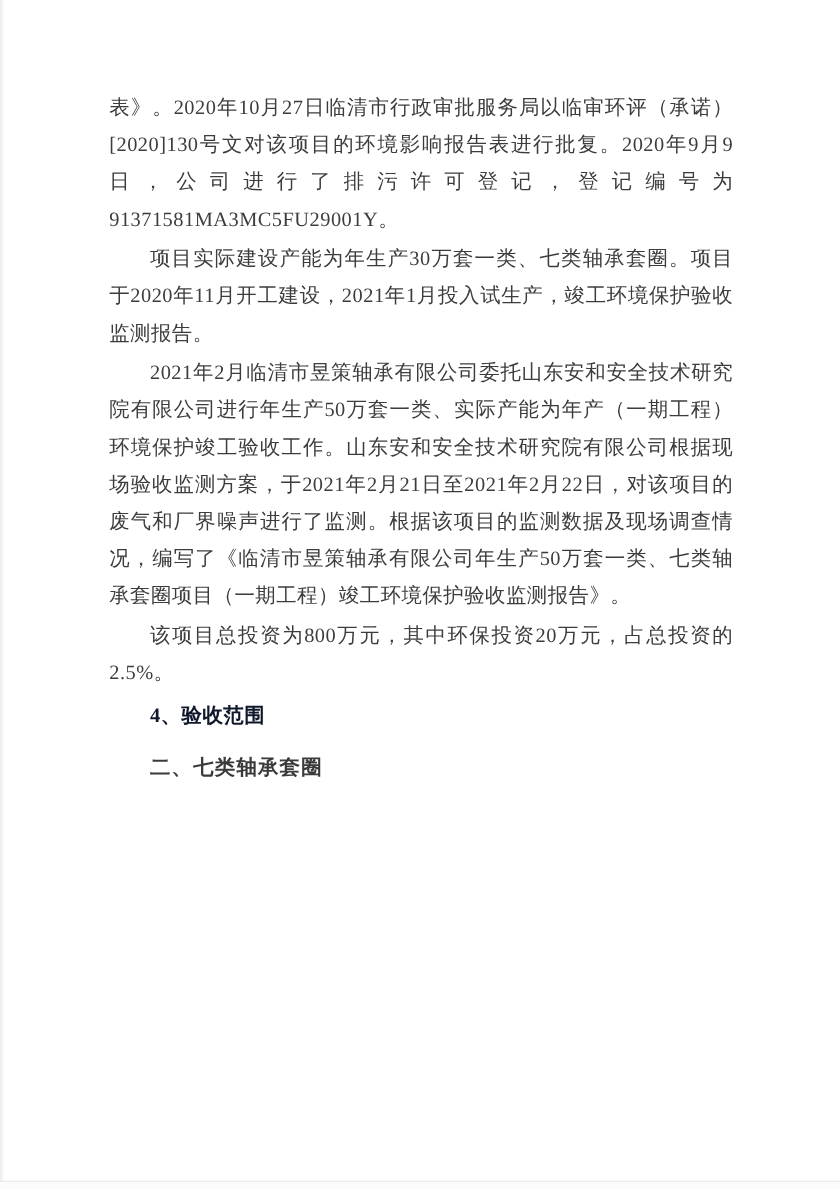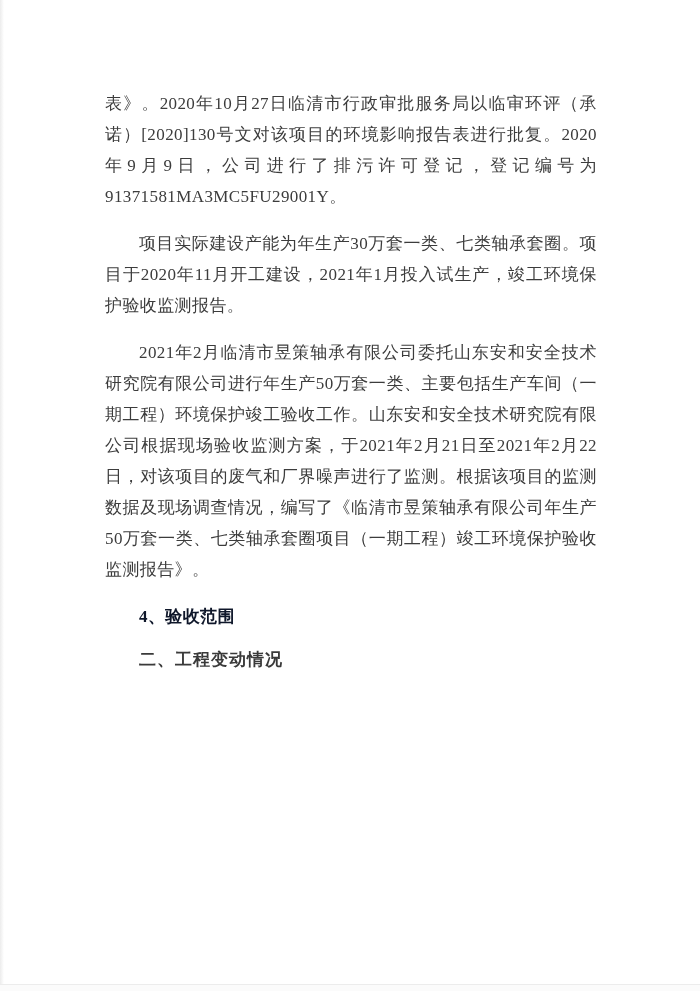--- a/index.html
+++ b/index.html
@@ -39,21 +39,21 @@
     top: 72px;
     width: 524px;
     color: #3c3c3c;
     font-size: 17px;
     line-height: 31px;
     text-align: justify;
     text-justify: inter-ideograph;
     letter-spacing: 0.4px;
   }
   .content p {
-    margin: 16px;
+    margin: 2px;
     text-indent: 2em;
   }
   .content p.continuation {
     text-indent: 0;
   }
   .content p.h-num {
     font-weight: normal;
   }
   .content p.h-num-bold {
     font-weight: bold;
@@ -75,23 +75,24 @@
 
 <div class="page">
   <div class="left-edge"></div>
   <div class="bottom-edge"></div>
 
   <div class="content">
     <p class="continuation">表》。2020年10月27日临清市行政审批服务局以临审环评（承诺）[2020]130号文对该项目的环境影响报告表进行批复。2020年9月9日，公司进行了排污许可登记，登记编号为91371581MA3MC5FU29001Y。</p>
 
     <p>项目实际建设产能为年生产30万套一类、七类轴承套圈。项目于2020年11月开工建设，2021年1月投入试生产，竣工环境保护验收监测报告。</p>
 
-    <p>2021年2月临清市昱策轴承有限公司委托山东安和安全技术研究院有限公司进行年生产50万套一类、主要包括生产车间（一期工程）环境保护竣工验收工作。山东安和安全技术研究院有限公司根据现场验收监测方案，于2021年2月21日至2021年2月22日，对该项目的废气和厂界噪声进行了监测。根据该项目的监测数据及现场调查情况，编写了《临清市昱策轴承有限公司年生产50万套一类、七类轴承套圈项目（一期工程）竣工环境保护验收监测报告》。</p>
+    <p>2021年2月临清市昱策轴承有限公司委托山东安和安全技术研究院有限公司进行年生产50万套一类、实际产能为年产（一期工程）环境保护竣工验收工作。山东安和安全技术研究院有限公司根据现场验收监测方案，于2021年2月21日至2021年2月22日，对该项目的废气和厂界噪声进行了监测。根据该项目的监测数据及现场调查情况，编写了《临清市昱策轴承有限公司年生产50万套一类、七类轴承套圈项目（一期工程）竣工环境保护验收监测报告》。</p>
 
 
+    <p>该项目总投资为800万元，其中环保投资20万元，占总投资的2.5%。</p>
 
     <p class="h-num-bold">4、验收范围</p>
 
 
-    <p class="h-hei">二、工程变动情况</p>
+    <p class="h-hei">二、七类轴承套圈</p>
 
   </div>
 </div>
 
 </body></html>

